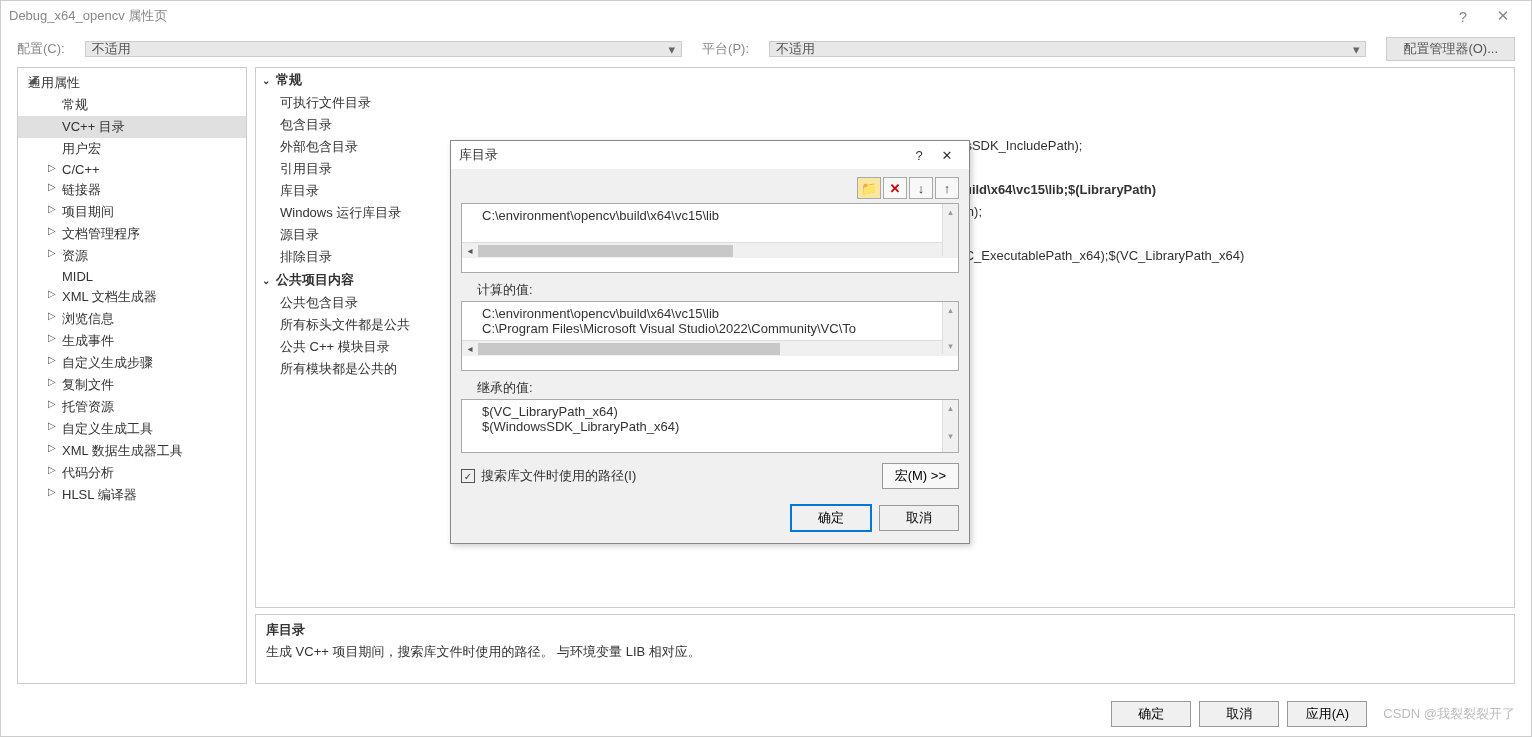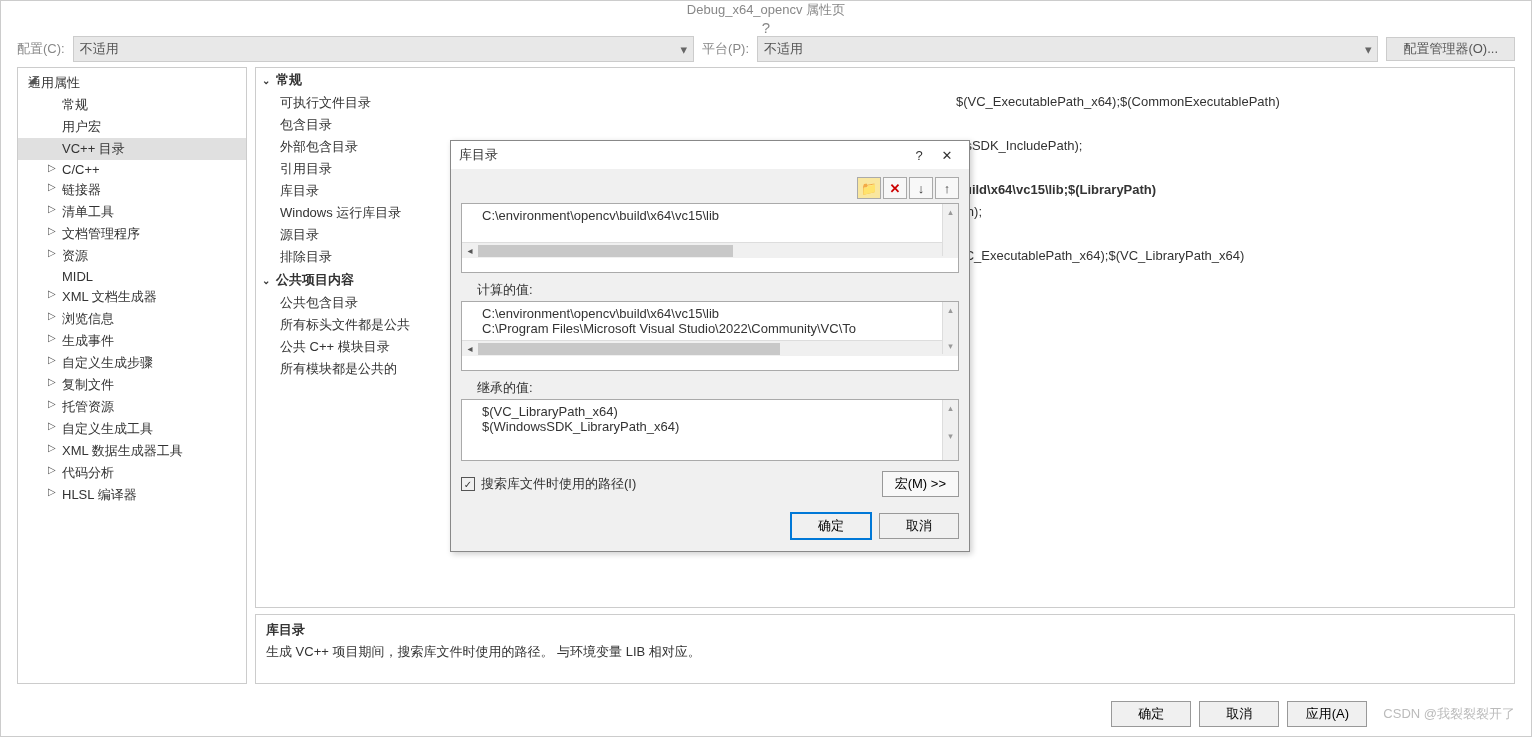--- a/index.html
+++ b/index.html
@@ -1,25 +1,25 @@
 <!DOCTYPE html>
 <html><head>
 <meta charset="utf-8">
 <style>
 * { box-sizing: border-box; font-family: "Microsoft YaHei", "Segoe UI", sans-serif; font-size: 13px; }
 body { margin: 0; background: #fff; color: #333; overflow: hidden; }
 
 .window { width: 1532px; height: 737px; border: 1px solid #ccc; display: flex; flex-direction: column; }
-.titlebar { height: 30px; display: flex; align-items: center; padding: 0 8px; color: #888; flex-direction: column; }
+.titlebar { height: 30px; display: flex; align-items: center; padding: 0 8px; color: #888; }
 .titlebar .title { flex: 1; }
 .titlebar .btn { width: 40px; text-align: center; color: #888; font-size: 15px; }
 
-.cfgbar { height: 36px; display: flex; align-items: center; gap: 8px; padding: 4px 16px; }
+.cfgbar { height: 36px; display: flex; align-items: center; gap: 20px; padding: 4px 16px; }
 .cfgbar label { color: #888; }
-.cbo { flex: 1; height: 26px; background: #e8e8e8; border: 1px solid #ccc; display: flex; align-items: center; padding: 0 6px; color: #555; position: relative; }
+.cbo { flex: 1; height: 16px; background: #e8e8e8; border: 1px solid #ccc; display: flex; align-items: center; padding: 0 6px; color: #555; position: relative; }
 .cbo .arrow { position: absolute; right: 6px; color: #666; }
 .cfgmgr { height: 24px; padding: 0 16px; background: #e8e8e8; border: 1px solid #ccc; display: flex; align-items: center; color: #555; }
 
 .body { flex: 1; display: flex; padding: 0 16px 8px 16px; gap: 8px; }
 .tree { width: 230px; border: 1px solid #ccc; padding: 4px 0; overflow: auto; }
 .tree .node { padding: 2px 4px 2px 24px; white-space: nowrap; cursor: default; position: relative; }
 .tree .node .tw { position: absolute; left: 10px; color: #555; font-size: 10px; }
 .tree .node.root { padding-left: 10px; font-weight: normal; }
 .tree .node.sel { background: #e0e0e0; }
 .tree .node.sub { padding-left: 44px; }
@@ -87,46 +87,45 @@
         <span>不适用</span>
         <span class="arrow">▾</span>
       </div>
     <div class="cfgmgr">配置管理器(O)...</div>
   </div>
 
   <div class="body">
     <div class="tree">
       <div class="node root"><span class="tw">◢</span><span>通用属性</span></div>
       <div class="node sub">常规</div>
+      <div class="node sub sel">VC++ 目录</div>
       <div class="node sub">用户宏</div>
-      <div class="node sub sel">VC++ 目录</div>
       <div class="node lvl2"><span class="tw" style="left:30px">▷</span><span>C/C++</span></div>
       <div class="node lvl2"><span class="tw" style="left:30px">▷</span><span>链接器</span></div>
-      <div class="node lvl2"><span class="tw" style="left:30px">▷</span><span>清单工具</span></div>
+      <div class="node lvl2"><span class="tw" style="left:30px">▷</span><span>项目期间</span></div>
       <div class="node lvl2"><span class="tw" style="left:30px">▷</span><span>文档管理程序</span></div>
       <div class="node lvl2"><span class="tw" style="left:30px">▷</span><span>资源</span></div>
       <div class="node lvl2">MIDL</div>
       <div class="node lvl2"><span class="tw" style="left:30px">▷</span><span>XML 文档生成器</span></div>
       <div class="node lvl2"><span class="tw" style="left:30px">▷</span><span>浏览信息</span></div>
       <div class="node lvl2"><span class="tw" style="left:30px">▷</span><span>生成事件</span></div>
       <div class="node lvl2"><span class="tw" style="left:30px">▷</span><span>自定义生成步骤</span></div>
       <div class="node lvl2"><span class="tw" style="left:30px">▷</span><span>复制文件</span></div>
       <div class="node lvl2"><span class="tw" style="left:30px">▷</span><span>托管资源</span></div>
       <div class="node lvl2"><span class="tw" style="left:30px">▷</span><span>自定义生成工具</span></div>
       <div class="node lvl2"><span class="tw" style="left:30px">▷</span><span>XML 数据生成器工具</span></div>
       <div class="node lvl2"><span class="tw" style="left:30px">▷</span><span>代码分析</span></div>
       <div class="node lvl2"><span class="tw" style="left:30px">▷</span><span>HLSL 编译器</span></div>
     </div>
 
     <div class="main">
       <div class="propgrid">
         <div class="grp"><span class="tw">⌄</span><span>常规</span></div>
         <div class="prow">
             <div class="pn">可执行文件目录</div>
-            <div class="pv" style="padding-left:520px">$(VC_ExecutablePath_x64);$(CommonExecutablePath)</div>
           </div>
         <div class="prow">
             <div class="pn">包含目录</div>
           </div>
         <div class="prow">
             <div class="pn">外部包含目录</div>
             <div class="pv" style="padding-left:520px">wsSDK_IncludePath);</div>
           </div>
         <div class="prow">
             <div class="pn">引用目录</div>
@@ -223,21 +222,21 @@
       <div class="hscroll">
           <span class="ar">◂</span>
           <div class="track">
             <div class="thumb" style="width:65%"></div>
           </div>
           <span class="ar">▸</span>
         </div>
     </div>
 
     <div class="seclbl">继承的值:</div>
-    <div class="box" style="height:62px">
+    <div class="box" style="height:54px">
       <div class="content">
         <div class="line">$(VC_LibraryPath_x64)</div>
         <div class="line">$(WindowsSDK_LibraryPath_x64)</div>
       </div>
       <div class="vscroll" style="height:100%">
           <div class="va">▴</div>
           <div class="va" style="margin-top:12px">▾</div>
         </div>
     </div>
 

